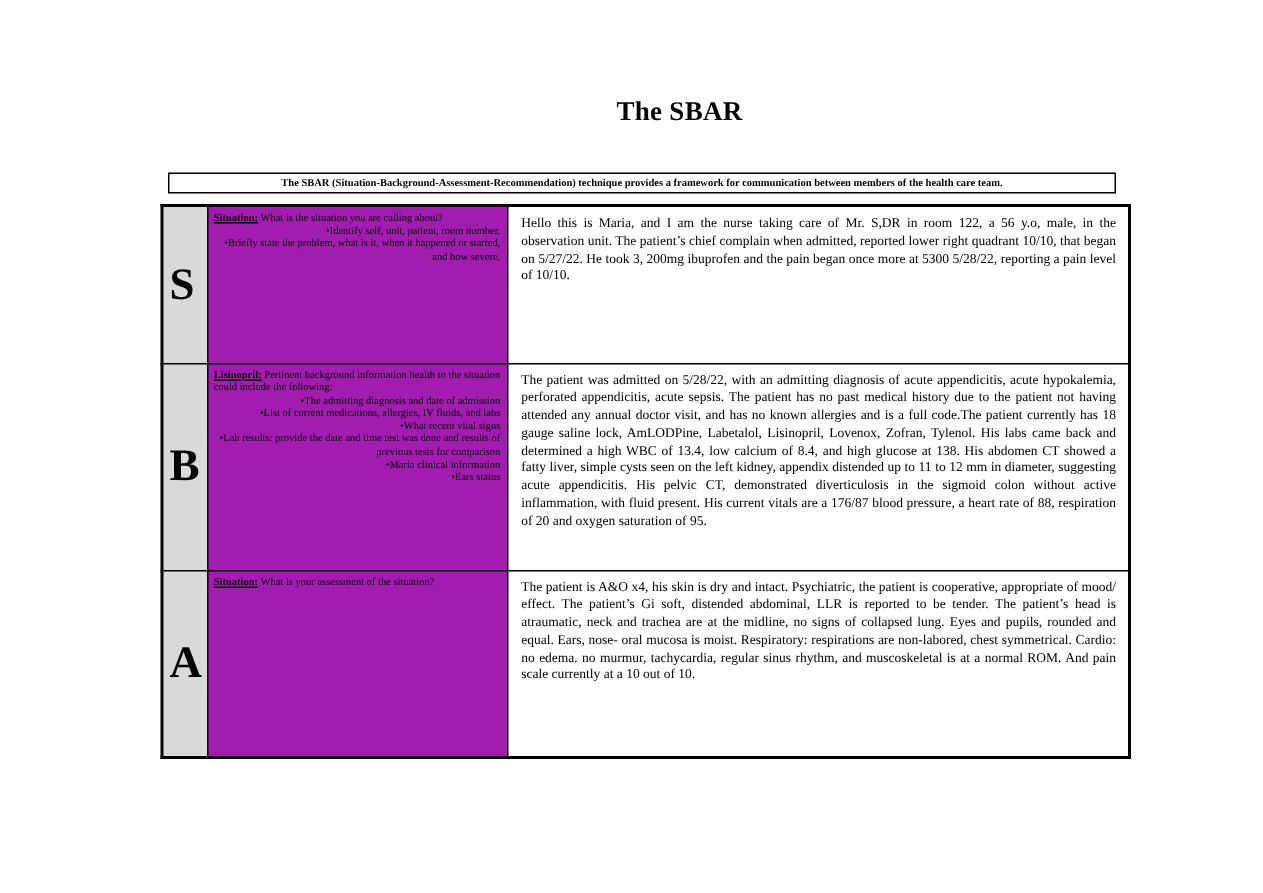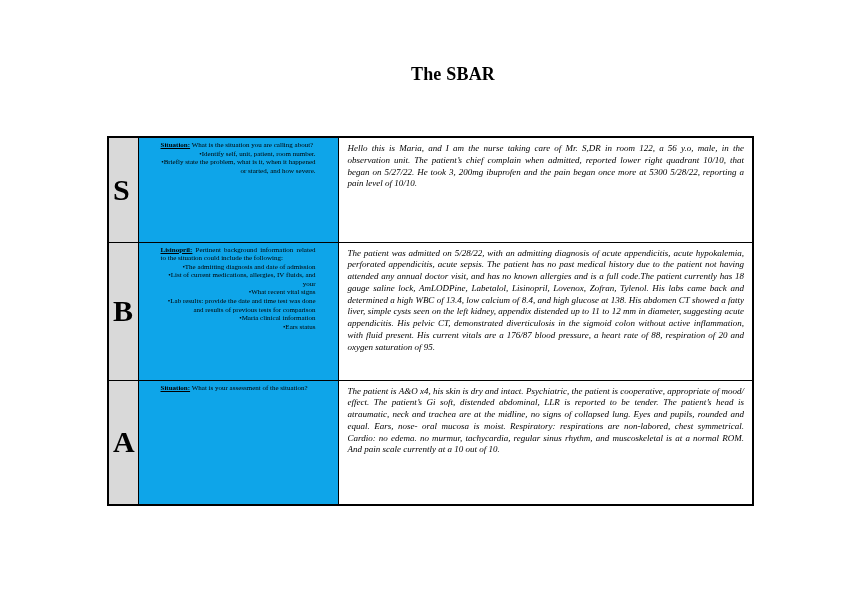--- a/index.html
+++ b/index.html
@@ -56,22 +56,22 @@
     width: 30px;
     background: #d9d9d9;
     font-size: 30px;
     font-weight: bold;
     vertical-align: middle !important;
     text-align: left;
     padding-left: 4px;
   }
   .guide-cell {
     width: 200px;
-    background: #0ea5e9;
-    padding: 3px 22px;
+    background: #a21caf;
+    padding: 3px 4px;
     font-size: 7px;
     line-height: 8.6px;
   }
   .guide-head {
     text-align: justify;
   }
   .guide-title {
     font-weight: bold;
     text-decoration: underline;
   }
@@ -85,33 +85,33 @@
     content: "\2022 ";
   }
   .content-cell {
     width: 415px;
     padding: 5px 8px 5px 9px;
     font-size: 9px;
     line-height: 11.8px;
   }
   .content-cell p {
     text-align: justify;
-    font-style: italic;
   }
   .row-s  { height: 105px; }
   .row-b  { height: 138px; }
   .row-a  { height: 125px; }
 </style>
 </head>
 <body>
 
 <div class="page">
 
   <h1 class="title">The SBAR</h1>
 
+  <div class="subtitle">The SBAR (Situation-Background-Assessment-Recommendation) technique provides a framework for communication between members of the health care team.</div>
 
   <table class="sbar-table">
     <tbody>
 
       <tr class="row-s">
         <td class="letter-cell">S</td>
         <td class="guide-cell">
           <p class="guide-head"><span class="guide-title">Situation:</span> <span>What is the situation you are calling about?</span></p>
           <ul class="guide-bullets">
             <li>Identify self, unit, patient, room number.</li>
@@ -119,24 +119,24 @@
           </ul>
         </td>
         <td class="content-cell">
           <p>Hello this is Maria, and I am the nurse taking care of Mr. S,DR in room 122, a 56 y.o, male, in the observation unit. The patient’s chief complain when admitted, reported lower right quadrant 10/10, that began on 5/27/22. He took 3, 200mg ibuprofen and the pain began once more at 5300 5/28/22, reporting a pain level of 10/10.</p>
         </td>
       </tr>
 
       <tr class="row-b">
         <td class="letter-cell">B</td>
         <td class="guide-cell">
-          <p class="guide-head"><span class="guide-title">Lisinopril:</span> <span>Pertinent background information related to the situation could include the following:</span></p>
+          <p class="guide-head"><span class="guide-title">Lisinopril:</span> <span>Pertinent background information health to the situation could include the following:</span></p>
           <ul class="guide-bullets">
             <li>The admitting diagnosis and date of admission</li>
-            <li>List of current medications, allergies, IV fluids, and your</li>
+            <li>List of current medications, allergies, IV fluids, and labs</li>
             <li>What recent vital signs</li>
             <li>Lab results: provide the date and time test was done and results of previous tests for comparison</li>
             <li>Maria clinical information</li>
             <li>Ears status</li>
           </ul>
         </td>
         <td class="content-cell">
           <p>The patient was admitted on 5/28/22, with an admitting diagnosis of acute appendicitis, acute hypokalemia, perforated appendicitis, acute sepsis. The patient has no past medical history due to the patient not having attended any annual doctor visit, and has no known allergies and is a full code.The patient currently has 18 gauge saline lock, AmLODPine, Labetalol, Lisinopril, Lovenox, Zofran, Tylenol. His labs came back and determined a high WBC of 13.4, low calcium of 8.4, and high glucose at 138. His abdomen CT showed a fatty liver, simple cysts seen on the left kidney, appendix distended up to 11 to 12 mm in diameter, suggesting acute appendicitis. His pelvic CT, demonstrated diverticulosis in the sigmoid colon without active inflammation, with fluid present. His current vitals are a 176/87 blood pressure, a heart rate of 88, respiration of 20 and oxygen saturation of 95.</p>
         </td>
       </tr>

